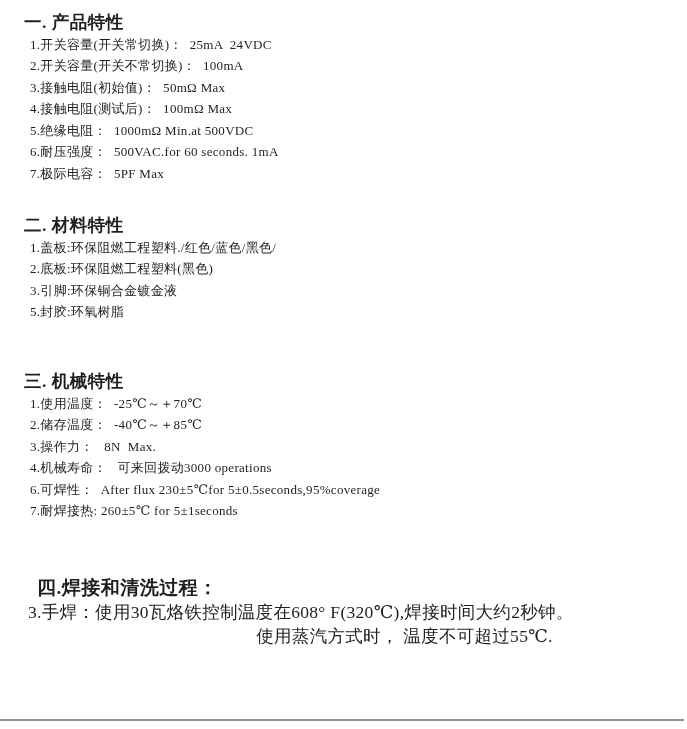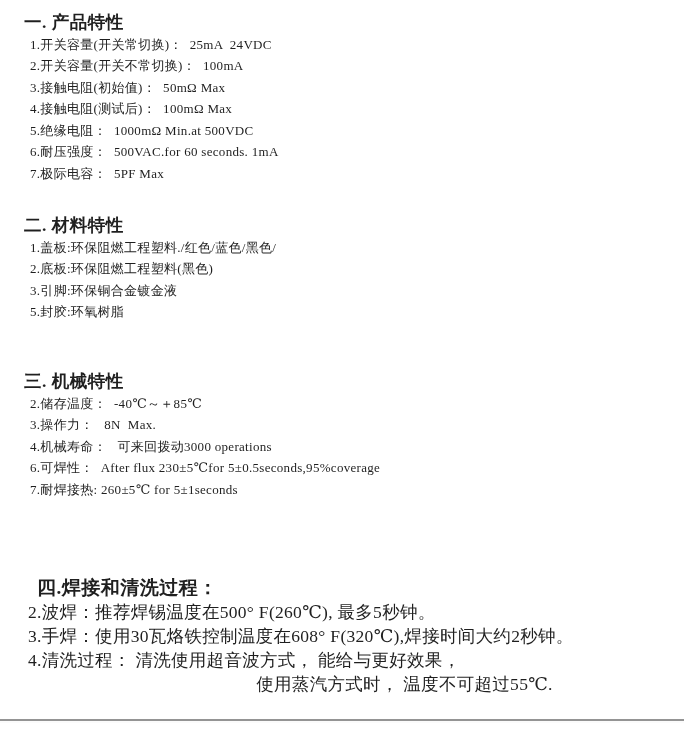--- a/index.html
+++ b/index.html
@@ -83,30 +83,29 @@
   <section class="sec sec2">
     <h2 class="hdr">二. 材料特性</h2>
     <div class="line">1.盖板:环保阻燃工程塑料./红色/蓝色/黑色/</div>
     <div class="line">2.底板:环保阻燃工程塑料(黑色)</div>
     <div class="line">3.引脚:环保铜合金镀金液</div>
     <div class="line">5.封胶:环氧树脂</div>
   </section>
 
   <section class="sec sec3">
     <h2 class="hdr">三. 机械特性</h2>
+    <div class="line">1.使用温度：  -25℃～＋70℃</div>
     <div class="line">2.储存温度：  -40℃～＋85℃</div>
     <div class="line">3.操作力：   8N  Max.</div>
     <div class="line">4.机械寿命：   可来回拨动3000 operations</div>
     <div class="line">6.可焊性：  After flux 230±5℃for 5±0.5seconds,95%coverage</div>
     <div class="line">7.耐焊接热: 260±5℃ for 5±1seconds</div>
   </section>
 
   <section class="sec sec4">
     <h2 class="hdr">四.焊接和清洗过程：</h2>
-    <div class="line">2.波焊：推荐焊锡温度在500° F(260℃), 最多5秒钟。</div>
     <div class="line">3.手焊：使用30瓦烙铁控制温度在608° F(320℃),焊接时间大约2秒钟。</div>
-    <div class="line">4.清洗过程： 清洗使用超音波方式， 能给与更好效果，</div>
     <div class="line cont">使用蒸汽方式时， 温度不可超过55℃.</div>
   </section>
 
   <div class="divider"></div>
 
 </div>
 
 </body></html>

